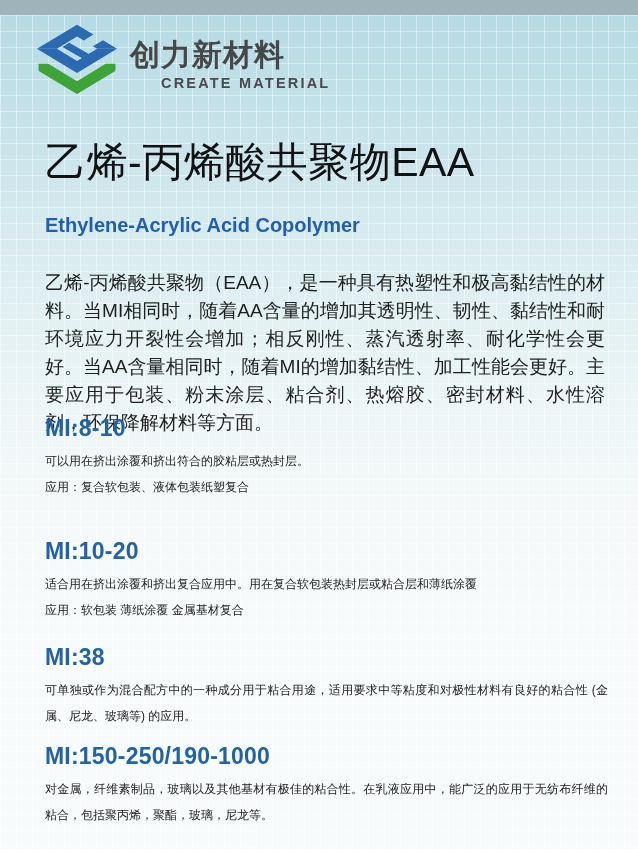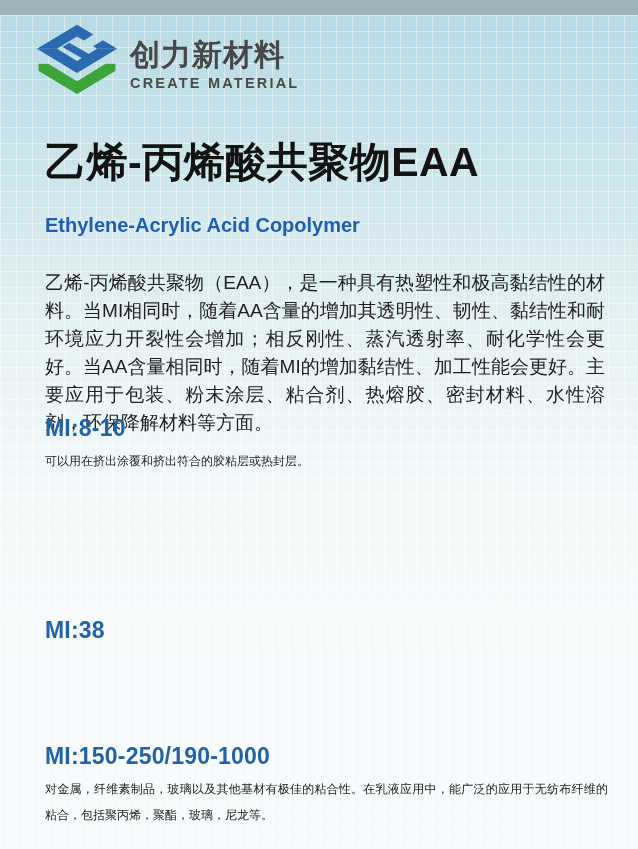--- a/index.html
+++ b/index.html
@@ -25,27 +25,27 @@
     display:flex;align-items:center;
   }
   .brand-logo{width:82px;height:78px;flex:0 0 auto;}
   .brand-text{margin-left:12px;padding-top:6px;}
   .brand-name-zh{
     font-size:30px;font-weight:bold;color:#474747;
     letter-spacing:1px;line-height:34px;
   }
   .brand-name-en{
     font-size:14.5px;font-weight:bold;color:#4a4a4a;
-    letter-spacing:2.2px;line-height:20px;margin-top:1px;
+    letter-spacing:2.2px;line-height:20px;margin-top:1px;padding-left:31px;
   }
 
   
   .page-title{
     position:absolute;top:120px;left:45px;margin:0;
-    font-size:41px;font-weight:bold;color:#131313;
+    font-size:41px;font-weight:normal;color:#131313;
     letter-spacing:0.5px;line-height:54px;
   }
   .page-subtitle{
     position:absolute;top:196px;left:45px;margin:0;
     font-size:20px;font-weight:bold;color:#1e5fae;
     line-height:28px;
   }
 
   
   .product-description{
@@ -62,21 +62,21 @@
     font-size:23px;font-weight:bold;color:#2262a7;
     line-height:29px;letter-spacing:0.2px;
   }
   .spec p{
     margin:0;
     font-size:12px;line-height:26px;color:#222222;
     text-align:justify;
   }
   .spec-1{top:399px;}
   .spec-2{top:522px;}
-  .spec-3{top:601px;}
+  .spec-3{top:628px;}
   .spec-4{top:727px;}
 </style>
 </head>
 <body>
 
 <div class="page">
 
   <div class="brand-header">
     <div class="brand-logo">
       <svg viewBox="0 0 90 84" width="82" height="78" aria-hidden="true">
@@ -107,25 +107,32 @@
   </div>
 
   <h1 class="page-title">乙烯-丙烯酸共聚物EAA</h1>
   <h2 class="page-subtitle">Ethylene-Acrylic Acid Copolymer</h2>
 
   <p class="product-description">乙烯-丙烯酸共聚物（EAA），是一种具有热塑性和极高黏结性的材料。当MI相同时，随着AA含量的增加其透明性、韧性、黏结性和耐环境应力开裂性会增加；相反刚性、蒸汽透射率、耐化学性会更好。当AA含量相同时，随着MI的增加黏结性、加工性能会更好。主要应用于包装、粉末涂层、粘合剂、热熔胶、密封材料、水性溶剂，环保降解材料等方面。</p>
 
   <section class="spec spec-1">
     <h3>MI:8-10</h3>
     <p>可以用在挤出涂覆和挤出符合的胶粘层或热封层。</p>
+    <p>应用：复合软包装、液体包装纸塑复合</p>
   </section>
 
+  <section class="spec spec-2">
+    <h3>MI:10-20</h3>
+    <p>适合用在挤出涂覆和挤出复合应用中。用在复合软包装热封层或粘合层和薄纸涂覆</p>
+    <p>应用：软包装 薄纸涂覆 金属基材复合</p>
+  </section>
 
   <section class="spec spec-3">
     <h3>MI:38</h3>
+    <p>可单独或作为混合配方中的一种成分用于粘合用途，适用要求中等粘度和对极性材料有良好的粘合性 (金属、尼龙、玻璃等) 的应用。</p>
   </section>
 
   <section class="spec spec-4">
     <h3>MI:150-250/190-1000</h3>
     <p>对金属，纤维素制品，玻璃以及其他基材有极佳的粘合性。在乳液应用中，能广泛的应用于无纺布纤维的粘合，包括聚丙烯，聚酯，玻璃，尼龙等。</p>
   </section>
 
 </div>
 
 </body></html>

